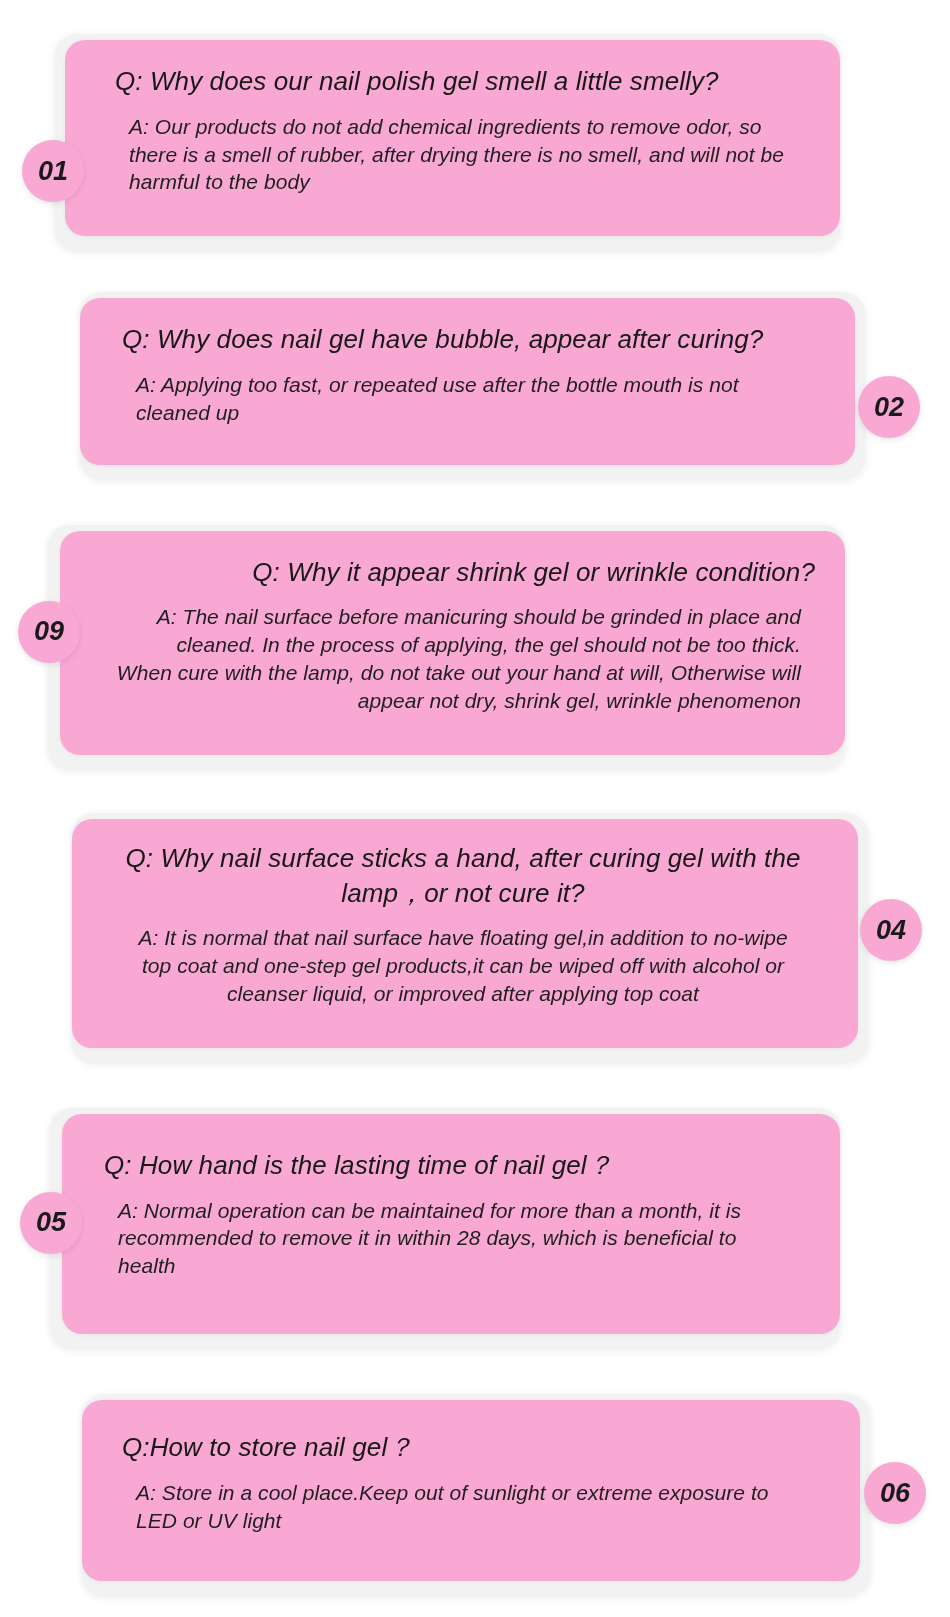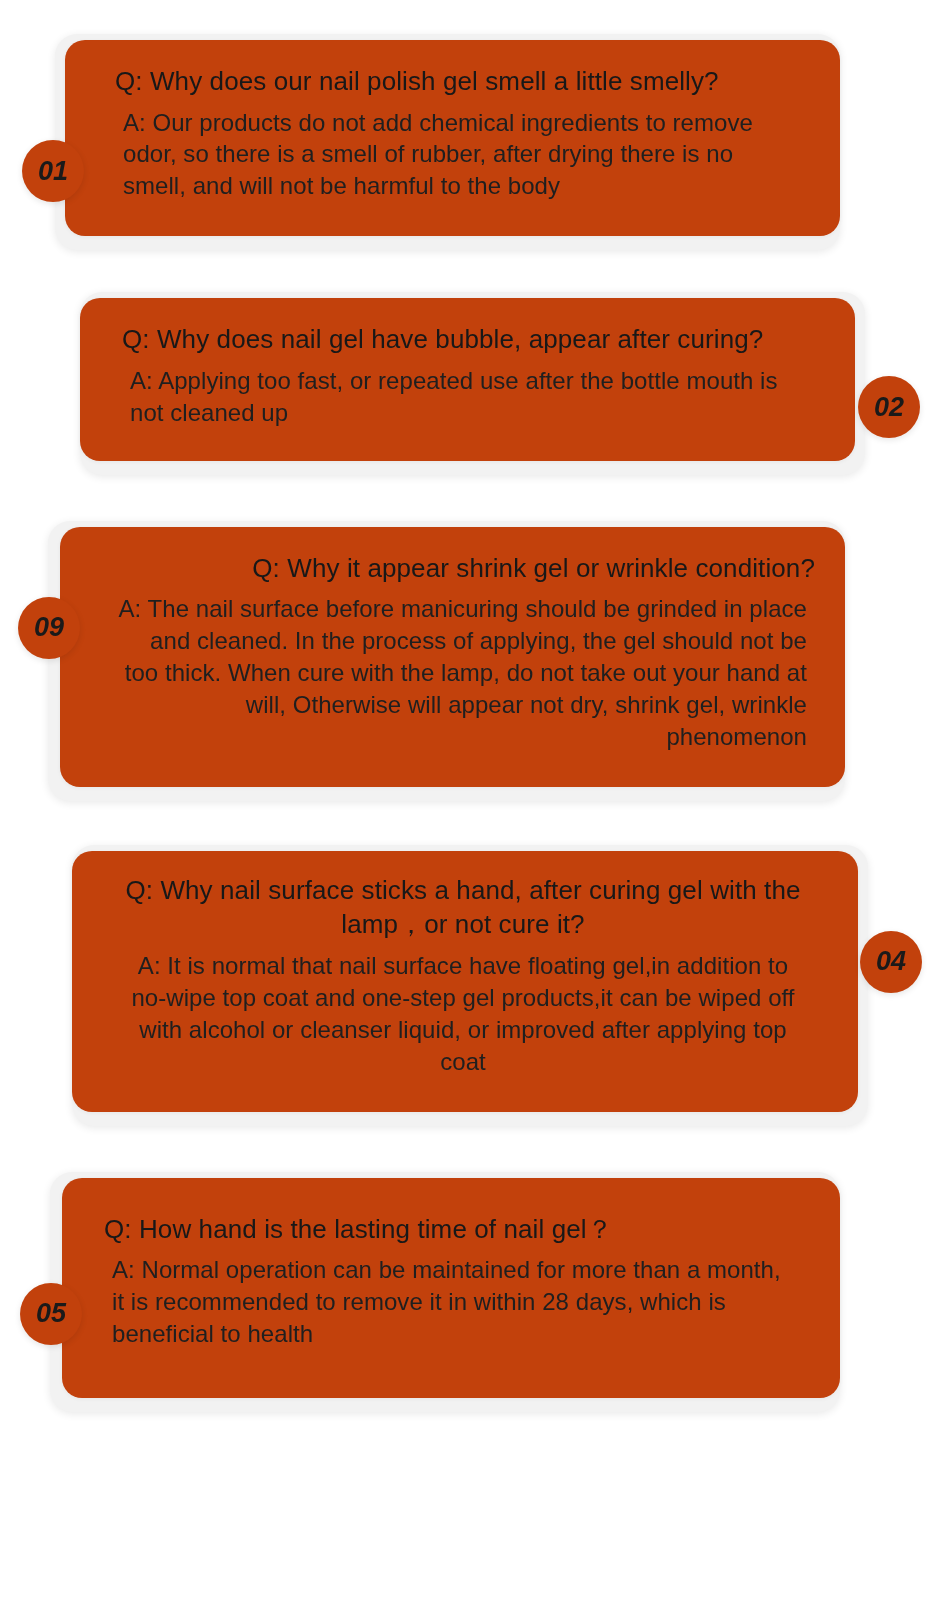--- a/index.html
+++ b/index.html
@@ -27,50 +27,51 @@
   }
   
   .panel-outer {
     position: relative;
     background: #f2f2f2;
     border-radius: 22px;
     box-shadow: 0 2px 9px rgba(0,0,0,0.09);
   }
   .panel-inner {
     position: relative;
-    background: #c2410c;
+    background: #f9a8d4;
     border-radius: 20px;
     box-shadow: 0 1px 4px rgba(0,0,0,0.05);
     box-sizing: border-box;
+    font-style: italic;
   }
   .qa {
     position: relative;
     z-index: 2;
   }
   .question {
     font-size: 26px;
     line-height: 1.33;
     color: #181818;
     font-weight: 400;
     margin: 0 0 2px 0;
     letter-spacing: 0.1px;
   }
   .answer {
-    font-size: 24px;
+    font-size: 21px;
     line-height: 1.33;
     color: #1f1f1f;
-    margin: 8px;
+    margin: 14px;
     letter-spacing: 0.05px;
   }
   .badge {
     position: absolute;
     width: 62px;
     height: 62px;
     border-radius: 50%;
-    background: #c2410c;
+    background: #f9a8d4;
     box-shadow: 0 2px 6px rgba(0,0,0,0.10);
     display: flex;
     align-items: center;
     justify-content: center;
     font-style: italic;
     font-weight: bold;
     font-size: 27px;
     color: #1a1a1a;
     z-index: 5;
     text-align: center;
@@ -96,21 +97,21 @@
   
   .item-4 { margin-top: 44px; }
   .item-4 .panel-outer { margin: 0 82px 0 72px; padding: 6px 0 14px 0; }
   .item-4 .panel-inner { margin: 0 10px 0 0; padding: 22px 46px 26px 42px; min-height: 172px; text-align: center; }
   .item-4 .badge { right: 28px; top: 86px; }
 
   
   .item-5 { margin-top: 46px; }
   .item-5 .panel-outer { margin: 0 110px 0 50px; padding: 6px 0 14px 0; }
   .item-5 .panel-inner { margin: 0 0 0 12px; padding: 34px 36px 40px 42px; min-height: 158px; }
-  .item-5 .badge { left: 20px; top: 111px; }
+  .item-5 .badge { left: 20px; top: 84px; }
 
   
   .item-6 { margin-top: 46px; }
   .item-6 .panel-outer { margin: 0 80px 0 82px; padding: 6px 0 14px 0; }
   .item-6 .panel-inner { margin: 0 10px 0 0; padding: 30px 48px 32px 40px; min-height: 130px; }
   .item-6 .badge { right: 24px; top: 68px; }
 </style>
 </head>
 <body>
 
@@ -169,14 +170,25 @@
       <div class="panel-inner">
         <div class="qa">
           <p class="question">Q: How hand is the lasting time of nail gel？</p>
           <p class="answer">A: Normal operation can be maintained for more than a month, it is recommended to remove it in within 28 days, which is beneficial to health</p>
         </div>
       </div>
     </div>
     <div class="badge">05</div>
   </div>
 
+  <div class="faq-item item-6">
+    <div class="panel-outer">
+      <div class="panel-inner">
+        <div class="qa">
+          <p class="question">Q:How to store nail gel？</p>
+          <p class="answer">A: Store in a cool place.Keep out of sunlight or extreme exposure to LED or UV light</p>
+        </div>
+      </div>
+    </div>
+    <div class="badge">06</div>
+  </div>
 
 </div>
 
 </body></html>

